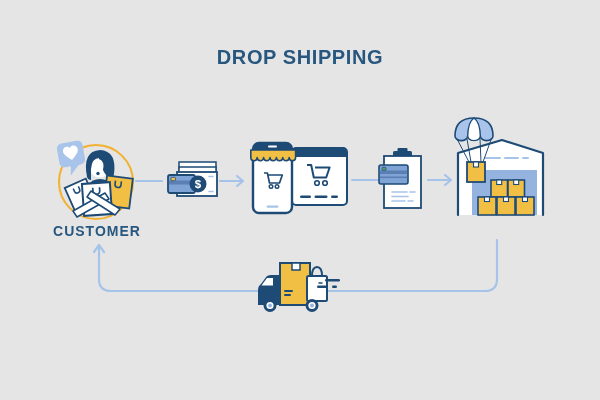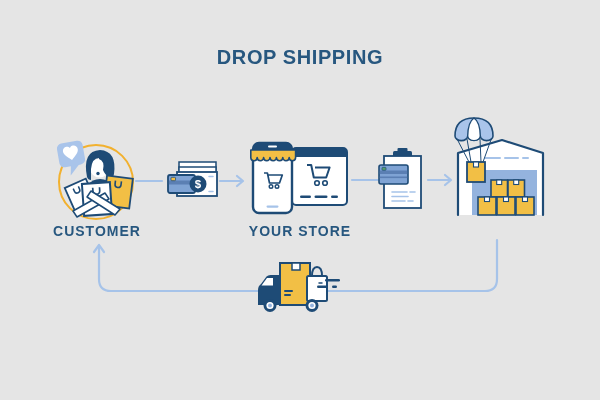--- a/index.html
+++ b/index.html
@@ -127,21 +127,20 @@
       <rect x="18" y="9.6" width="9" height="2" rx="1" class="f-white"></rect>
       <g>
         <path class="f-none s-navy" stroke-width="1.7" stroke-linejoin="round" d="M14,37 h3.4 l2.1,10 h10 l2.8,-8 H17.2"></path>
         <circle cx="21" cy="50.5" r="1.8" class="f-white s-navy" stroke-width="1.4"></circle>
         <circle cx="27" cy="50.5" r="1.8" class="f-white s-navy" stroke-width="1.4"></circle>
       </g>
       <rect x="16.5" y="69.5" width="12" height="2.2" rx="1.1" class="f-line"></rect>
     </g>
     <path class="f-yellow s-navy" stroke-width="1.6" stroke-linejoin="round" d="M0.8,14 H45.6 V21.5 a3.2,3.2 0 0 1 -6.4,0 a3.2,3.2 0 0 1 -6.4,0 a3.2,3.2 0 0 1 -6.4,0 a3.2,3.2 0 0 1 -6.4,0 a3.2,3.2 0 0 1 -6.4,0 a3.2,3.2 0 0 1 -6.4,0 a3.2,3.2 0 0 1 -6.4,0 Z"></path>
   </svg>
-  <div class="node-label label-store">YOUR STORE</div>
 
   <svg class="abs icon-svg svg-clipboard" width="46" height="66" viewBox="0 0 46 66">
     <rect x="19.5" y="2" width="10" height="6" rx="1" class="f-navy"></rect>
     <rect x="15" y="5" width="19" height="8" rx="1.5" class="f-navy"></rect>
     <rect x="6" y="10" width="37" height="52" class="f-white s-navy" stroke-width="1.8"></rect>
     <g>
       <rect x="1" y="19" width="29" height="19" rx="2" class="f-med s-navy" stroke-width="1.6"></rect>
       <rect x="1.8" y="24.5" width="27.4" height="3.5" class="f-band"></rect>
       <rect x="1.8" y="30.5" width="27.4" height="1.6" class="f-band"></rect>
       <rect x="4" y="21.3" width="4" height="3" rx="0.7" class="f-chip s-navy" stroke-width="0.7"></rect>

